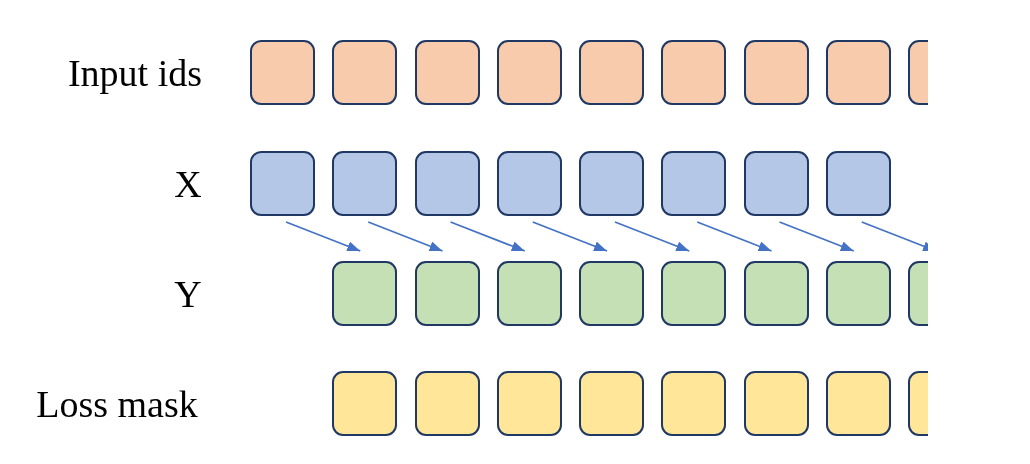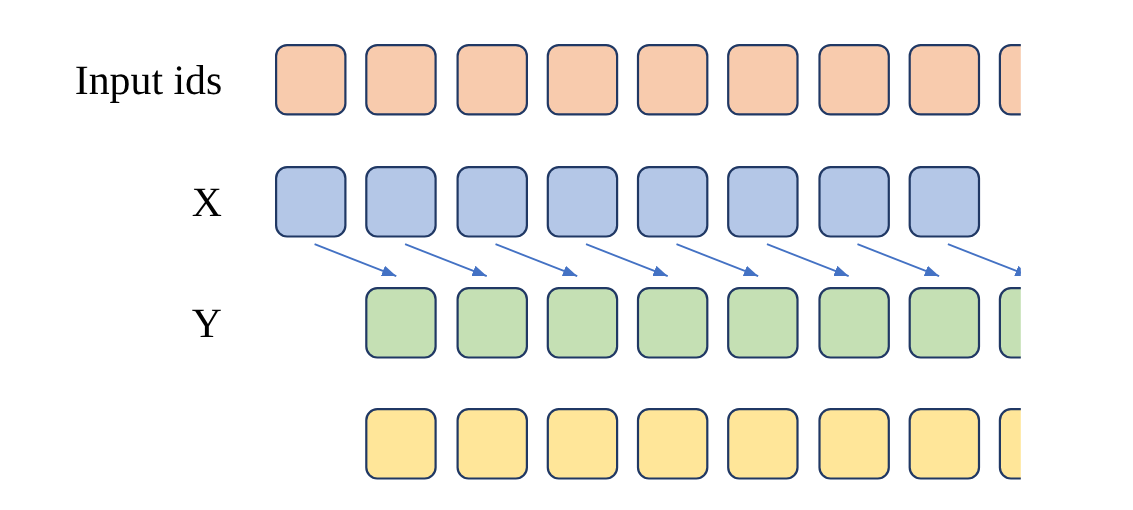--- a/index.html
+++ b/index.html
@@ -42,20 +42,21 @@
 <body>
 
 <div class="canvas">
 
   <div class="row-label" style="left:135px; top:73px;">Input ids</div>
 
   <div class="row-label" style="left:188px; top:184px;">X</div>
 
   <div class="row-label" style="left:188px; top:294px;">Y</div>
 
+  <div class="row-label" style="left:117px; top:404px;">Loss mask</div>
 
   <div id="cells">
       <div class="cell" style="left: 250px; top: 40px; background: rgb(248, 203, 173); border-color: rgb(32, 56, 100);"></div>
       <div class="cell" style="left: 332.25px; top: 40px; background: rgb(248, 203, 173); border-color: rgb(32, 56, 100);"></div>
       <div class="cell" style="left: 414.5px; top: 40px; background: rgb(248, 203, 173); border-color: rgb(32, 56, 100);"></div>
       <div class="cell" style="left: 496.75px; top: 40px; background: rgb(248, 203, 173); border-color: rgb(32, 56, 100);"></div>
       <div class="cell" style="left: 579px; top: 40px; background: rgb(248, 203, 173); border-color: rgb(32, 56, 100);"></div>
       <div class="cell" style="left: 661.25px; top: 40px; background: rgb(248, 203, 173); border-color: rgb(32, 56, 100);"></div>
       <div class="cell" style="left: 743.5px; top: 40px; background: rgb(248, 203, 173); border-color: rgb(32, 56, 100);"></div>
       <div class="cell" style="left: 825.75px; top: 40px; background: rgb(248, 203, 173); border-color: rgb(32, 56, 100);"></div>

